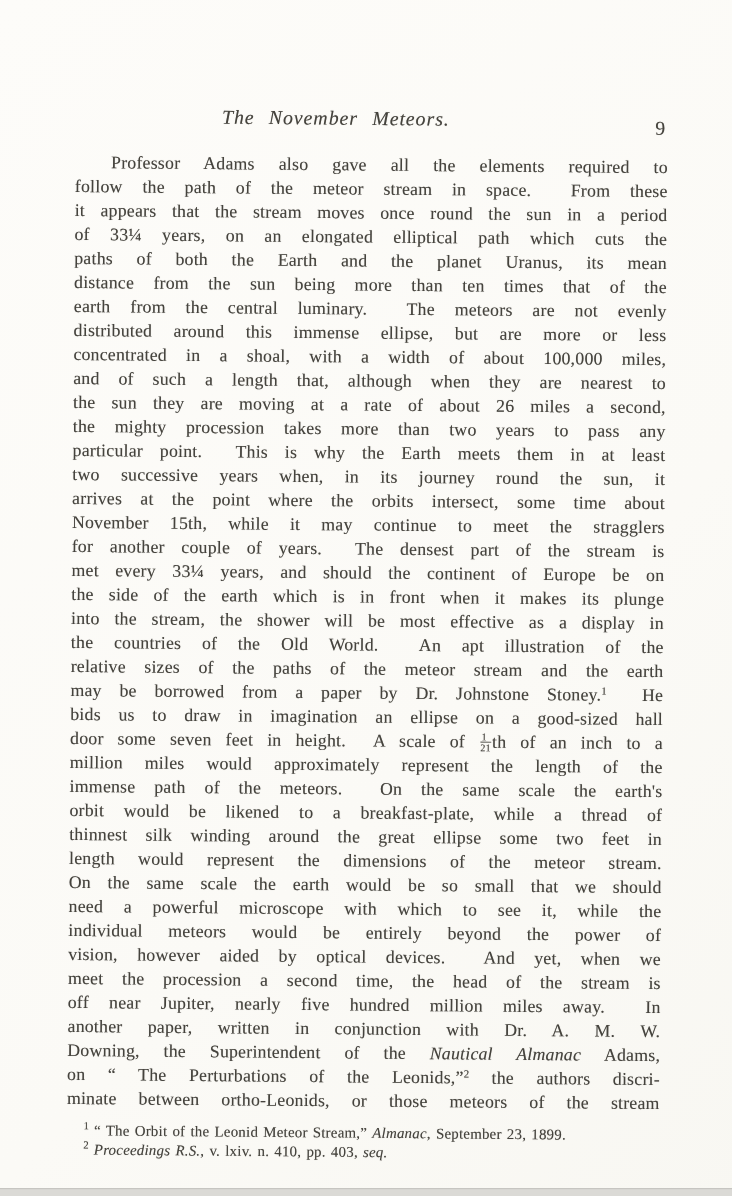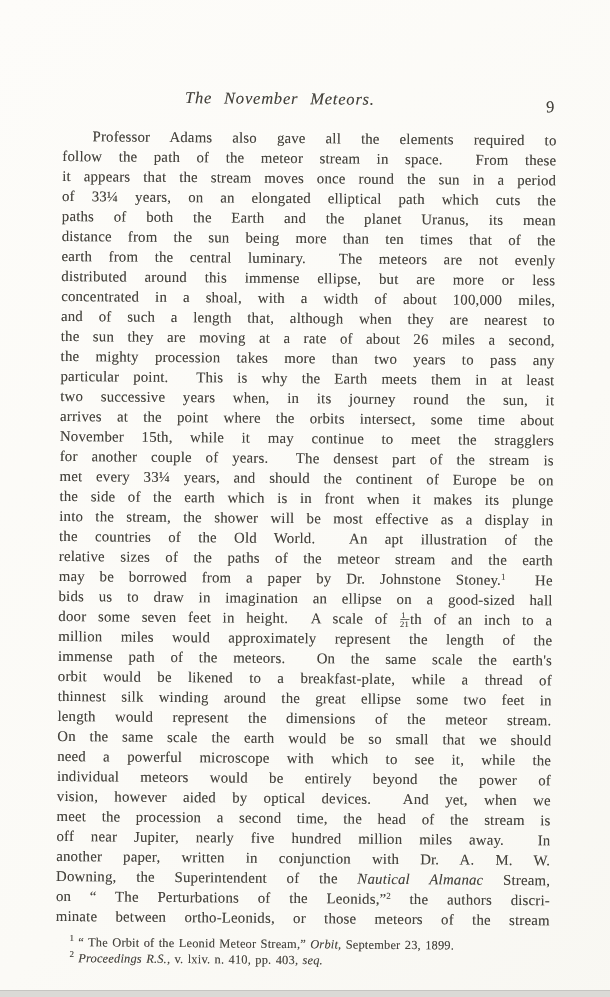--- a/index.html
+++ b/index.html
@@ -160,24 +160,24 @@
         <div class="bline"><span>orbit would be likened to a breakfast-plate, while a thread of</span></div>
         <div class="bline"><span>thinnest silk winding around the great ellipse some two feet in</span></div>
         <div class="bline"><span>length would represent the dimensions of the meteor stream.</span></div>
         <div class="bline"><span>On the same scale the earth would be so small that we should</span></div>
         <div class="bline"><span>need a powerful microscope with which to see it, while the</span></div>
         <div class="bline"><span>individual meteors would be entirely beyond the power of</span></div>
         <div class="bline"><span>vision, however aided by optical devices.  And yet, when we</span></div>
         <div class="bline"><span>meet the procession a second time, the head of the stream is</span></div>
         <div class="bline"><span>off near Jupiter, nearly five hundred million miles away.  In</span></div>
         <div class="bline"><span>another paper, written in conjunction with Dr. A. M. W.</span></div>
-        <div class="bline"><span>Downing, the Superintendent of the </span><span class="it">Nautical Almanac</span><span> Stream,</span></div>
+        <div class="bline"><span>Downing, the Superintendent of the </span><span class="it">Nautical Almanac</span><span> Adams,</span></div>
         <div class="bline"><span>on “ The Perturbations of the Leonids,”</span><sup class="fnref">2</sup><span> the authors discri-</span></div>
         <div class="bline"><span>minate between ortho-Leonids, or those meteors of the stream</span></div>
       </div>
     <div class="footnotes">
-        <div class="fline"><sup class="fnref">1</sup><span> “ The Orbit of the Leonid Meteor Stream,” </span><span class="it">Orbit</span><span>, September 23, 1899.</span></div>
+        <div class="fline"><sup class="fnref">1</sup><span> “ The Orbit of the Leonid Meteor Stream,” </span><span class="it">Almanac</span><span>, September 23, 1899.</span></div>
         <div class="fline"><sup class="fnref">2</sup><span> </span><span class="it">Proceedings R.S.</span><span>, v. lxiv. n. 410, pp. 403, </span><span class="it">seq.</span></div>
       </div>
   </div>
   <div class="edge-right"></div>
   <div class="edge-bottom"></div>
 </div>
 
 </body></html>

